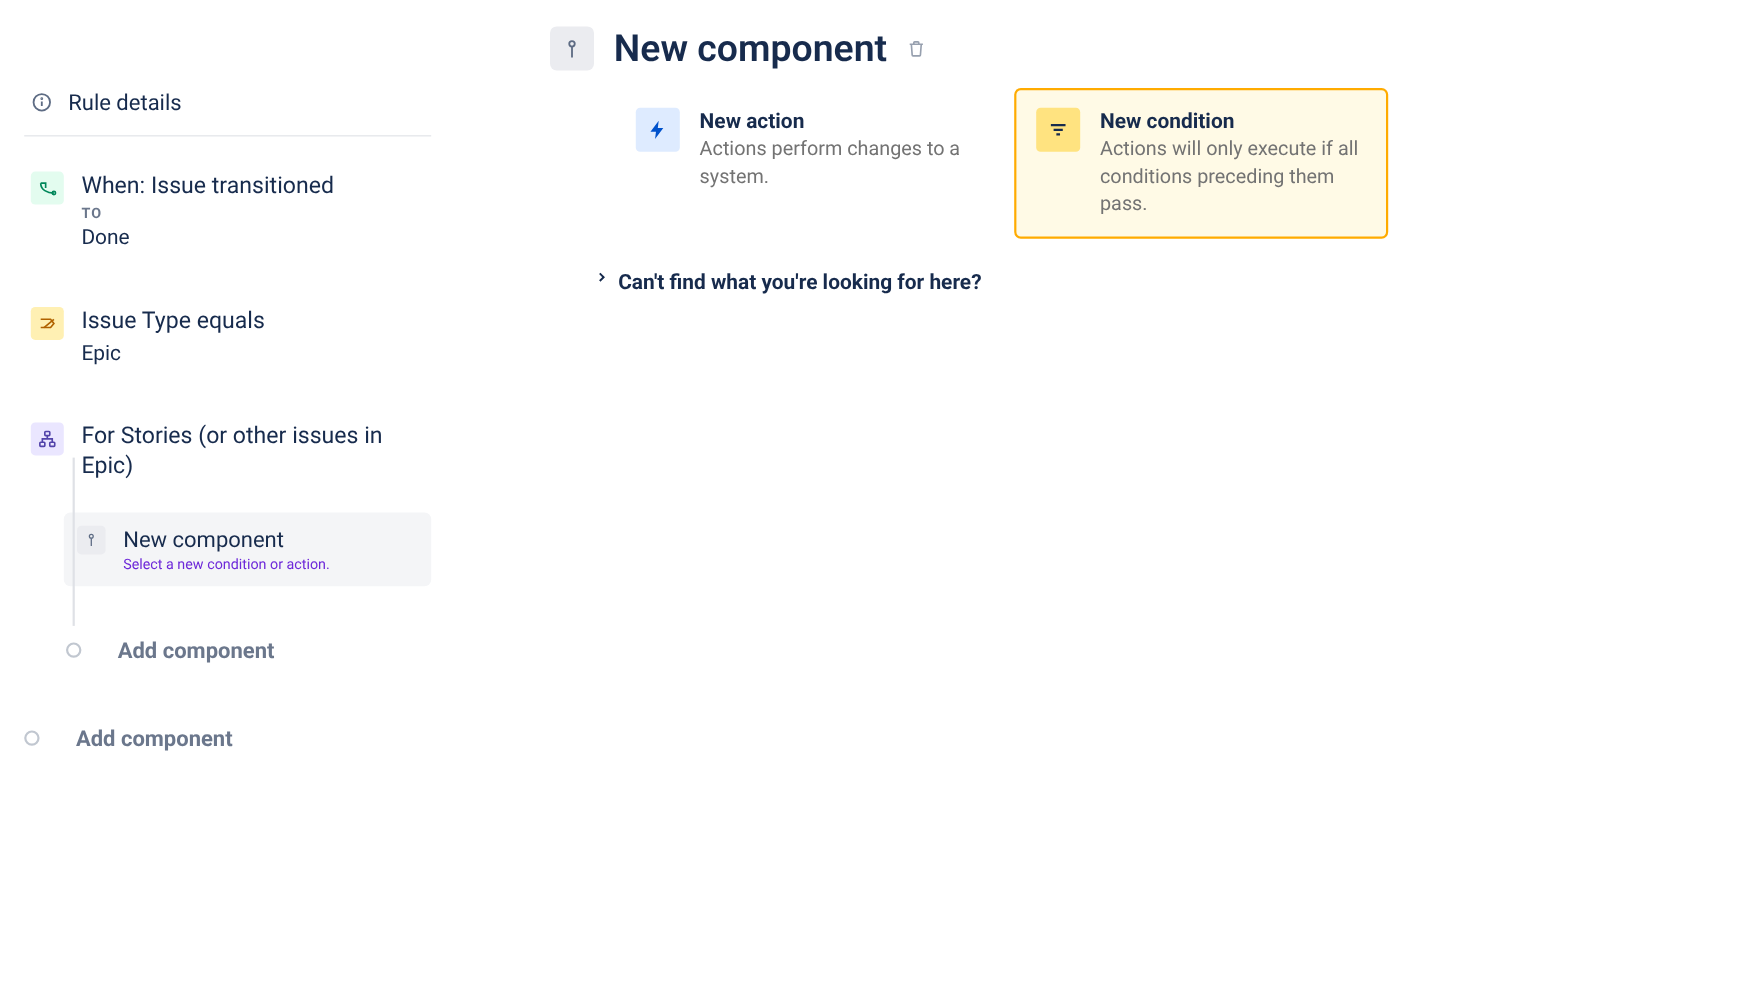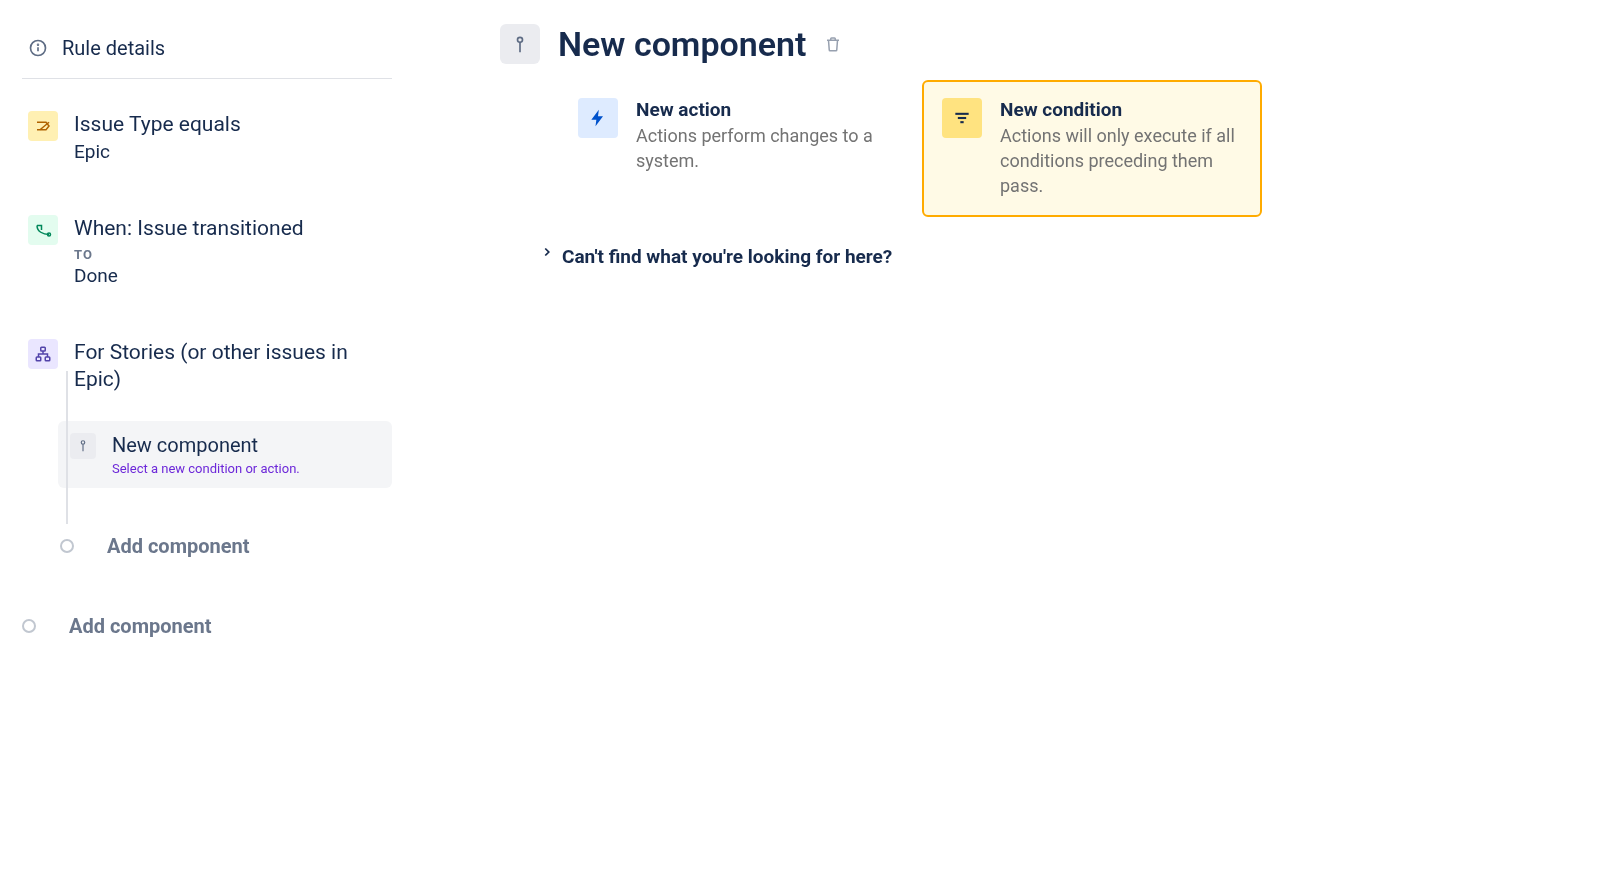--- a/index.html
+++ b/index.html
@@ -16,20 +16,21 @@
   .app {
     display: flex;
     width: 100%;
     height: 100%;
   }
   
   .sidebar {
     width: 400px;
     padding: 30px 8px 0 22px;
     position: relative;
+    margin-top: 45px;
   }
   .rule-details {
     display: flex;
     align-items: center;
     gap: 14px;
     padding: 6px 0 18px 6px;
     border-bottom: 1px solid #DFE1E6;
     margin-bottom: 24px;
     font-size: 20px;
     color: #172B4D;
@@ -167,44 +168,44 @@
             <line x1="12" y1="11" x2="12" y2="16"></line>
             <circle cx="12" cy="8" r="0.5" fill="currentColor"></circle>
           </svg>
       </span>
       <span>Rule details</span>
     </div>
 
     <div class="steps">
 
       <div class="step">
-        <div class="step-icon icon-bg-yellow">
-          <svg width="18" height="18" viewBox="0 0 24 24" fill="none" stroke="#B06200" stroke-width="2">
-              <path d="M4 7h12l4 5-4 5H4"></path>
-              <path d="M20 7L8 17"></path>
-            </svg>
-        </div>
-        <div class="step-body">
-          <div class="step-title">Issue Type equals</div>
-          <div class="step-sub">Epic</div>
-        </div>
-      </div>
-
-      <div class="step">
         <div class="step-icon icon-bg-green">
           <svg width="18" height="18" viewBox="0 0 24 24" fill="none" stroke="#00875A" stroke-width="2">
               <path d="M4 6h6v6"></path>
               <path d="M4 6c0 8 8 12 16 12"></path>
               <circle cx="20" cy="18" r="2"></circle>
             </svg>
         </div>
         <div class="step-body">
           <div class="step-title">When: Issue transitioned</div>
           <div class="step-sub-label">TO</div>
           <div class="step-sub">Done</div>
+        </div>
+      </div>
+
+      <div class="step">
+        <div class="step-icon icon-bg-yellow">
+          <svg width="18" height="18" viewBox="0 0 24 24" fill="none" stroke="#B06200" stroke-width="2">
+              <path d="M4 7h12l4 5-4 5H4"></path>
+              <path d="M20 7L8 17"></path>
+            </svg>
+        </div>
+        <div class="step-body">
+          <div class="step-title">Issue Type equals</div>
+          <div class="step-sub">Epic</div>
         </div>
       </div>
 
       <div class="step" style="margin-bottom:0;justify-content:flex-end;">
         <div class="step-icon icon-bg-purple">
           <svg width="18" height="18" viewBox="0 0 24 24" fill="none" stroke="#5243AA" stroke-width="2">
               <rect x="9" y="3" width="6" height="5" rx="1"></rect>
               <rect x="3" y="16" width="6" height="5" rx="1"></rect>
               <rect x="15" y="16" width="6" height="5" rx="1"></rect>
               <path d="M12 8v4M12 12H6v4M12 12h6v4"></path>

